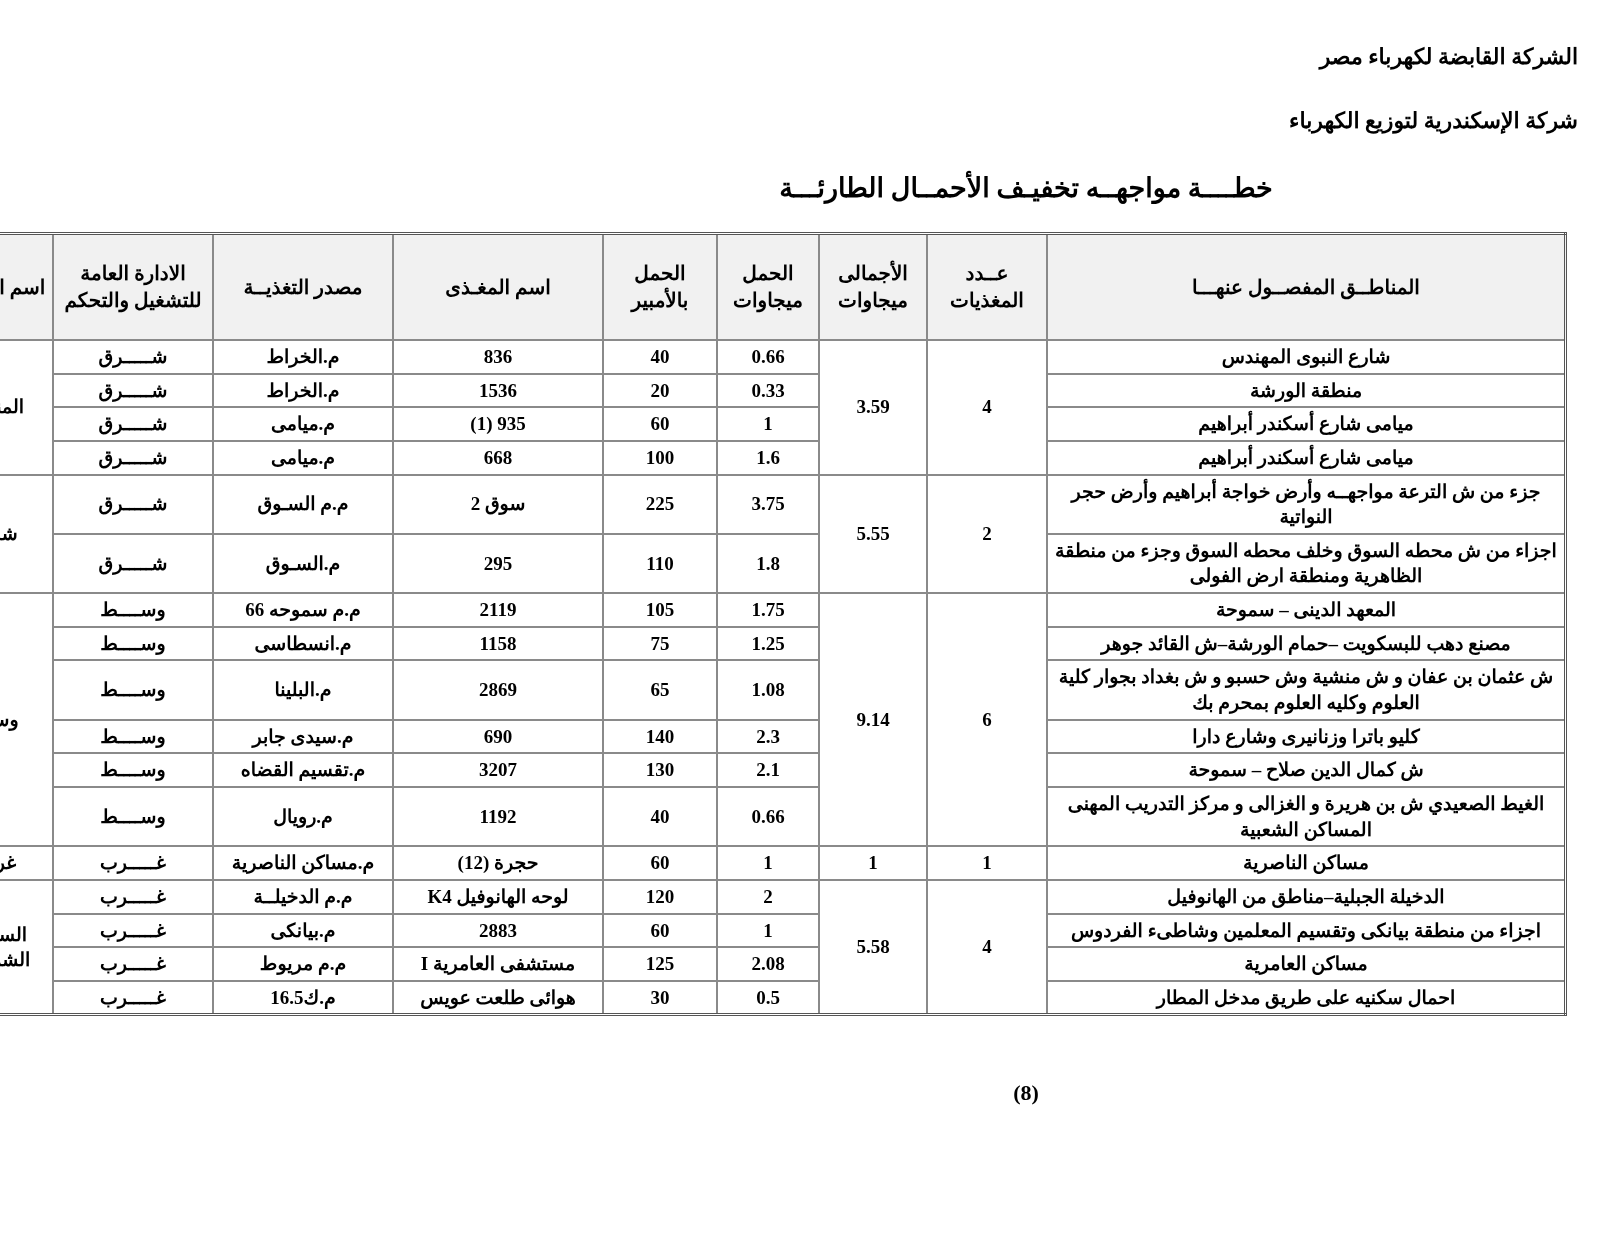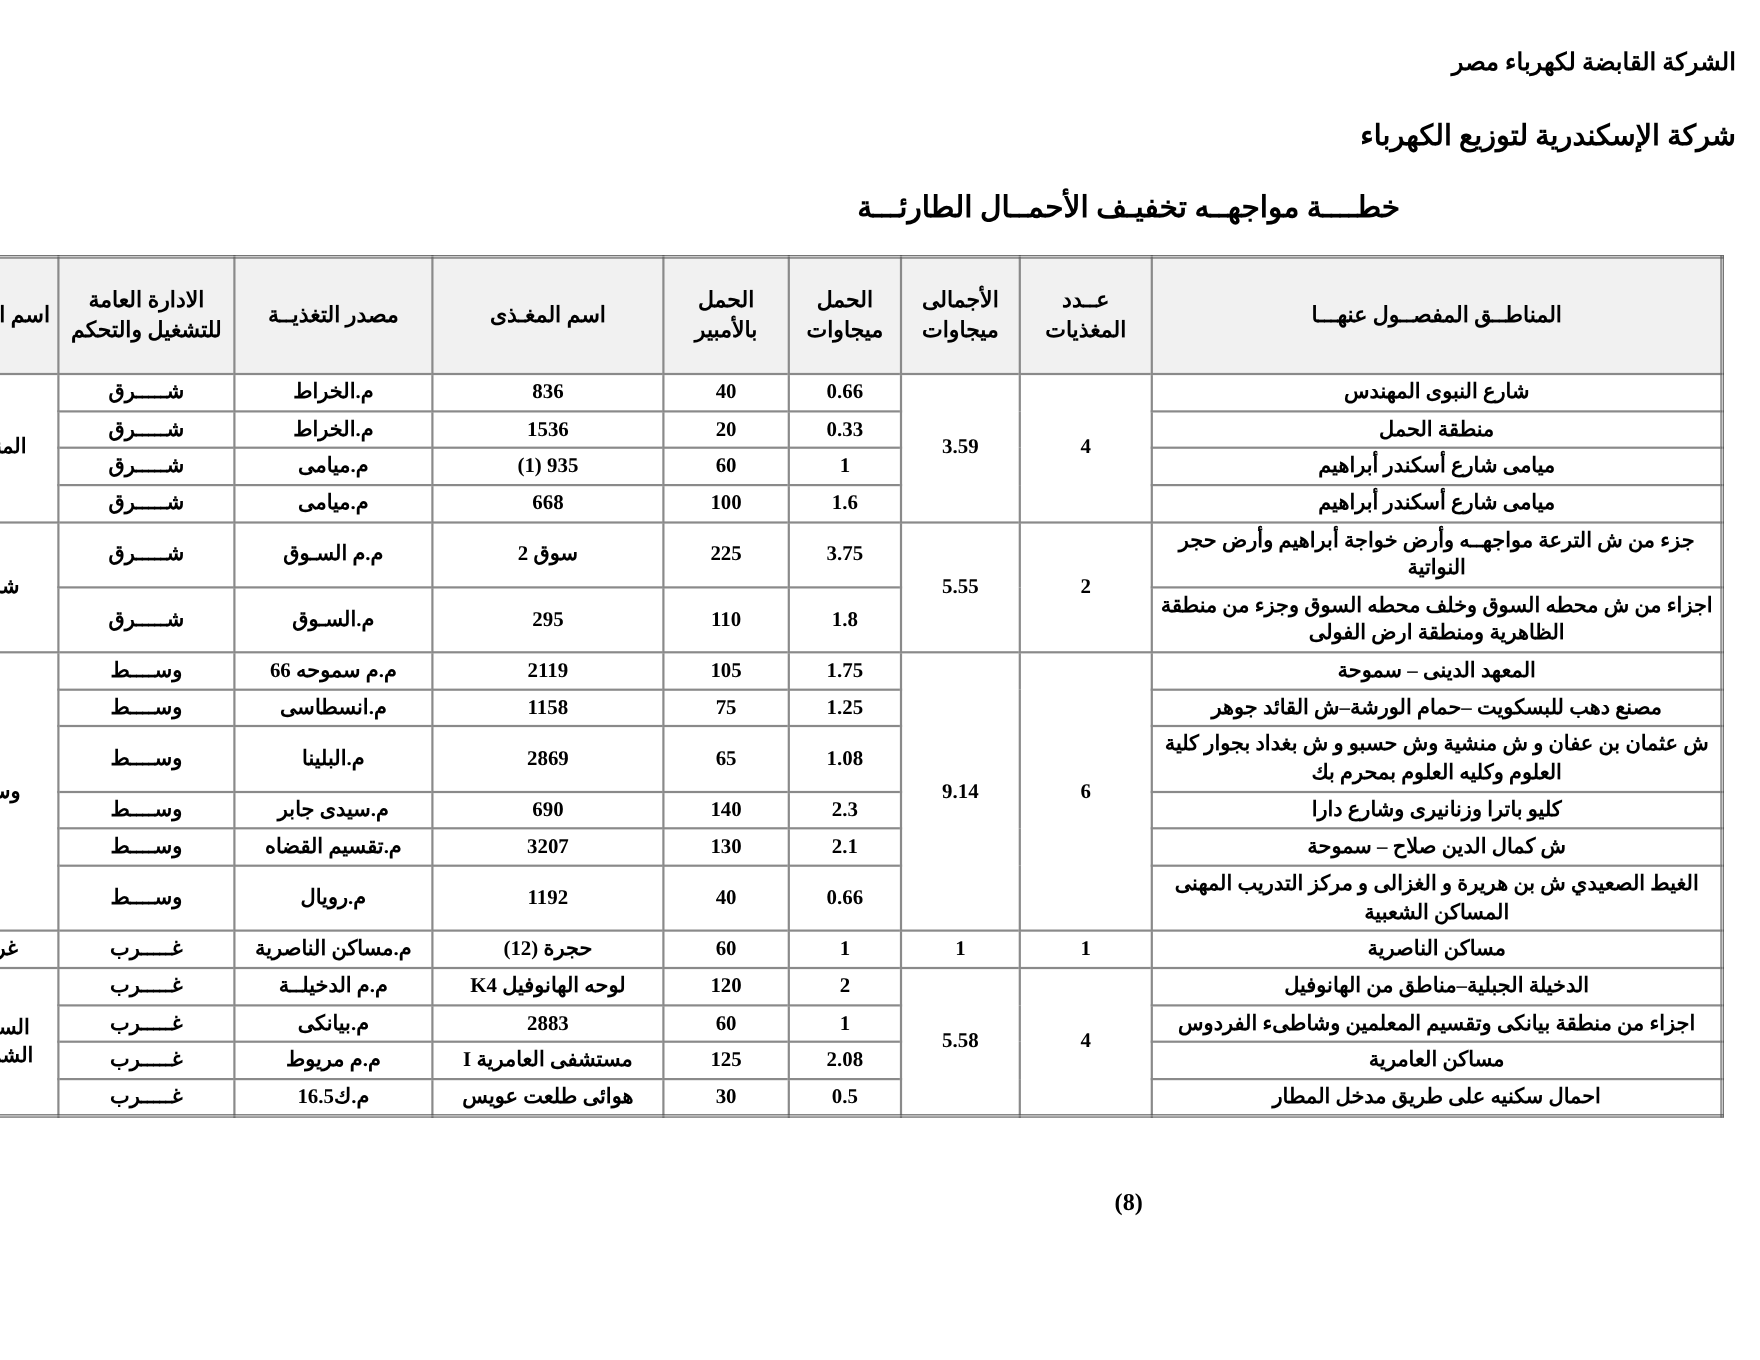--- a/index.html
+++ b/index.html
@@ -33,21 +33,21 @@
     white-space: nowrap;
   }
   .org-holding {
     top: 44px;
     right: 22px;
     font-size: 22px;
   }
   .org-company {
     top: 108px;
     right: 22px;
-    font-size: 26px;
+    font-size: 22px;
   }
   .group-line {
     position: absolute;
     top: 108px;
     left: 100px;
     font-size: 22px;
     font-weight: bold;
     white-space: nowrap;
   }
   .doc-title {
@@ -182,21 +182,21 @@
             <td class="num" rowspan="4">4</td>
             <td class="num" rowspan="4">3.59</td>
             <td class="num">0.66</td>
             <td class="num">40</td>
             <td class="feeder">836</td>
             <td class="source">م.الخراط</td>
             <td class="admin">شـــــرق</td>
             <td class="sector" rowspan="4">المنتزة</td>
           </tr>
           <tr>
-            <td class="areas">منطقة الحمل</td>
+            <td class="areas">منطقة الورشة</td>
             <td class="num">0.33</td>
             <td class="num">20</td>
             <td class="feeder">1536</td>
             <td class="source">م.الخراط</td>
             <td class="admin">شـــــرق</td>
           </tr>
           <tr>
             <td class="areas">ميامى شارع أسكندر أبراهيم</td>
             <td class="num">1</td>
             <td class="num">60</td>

